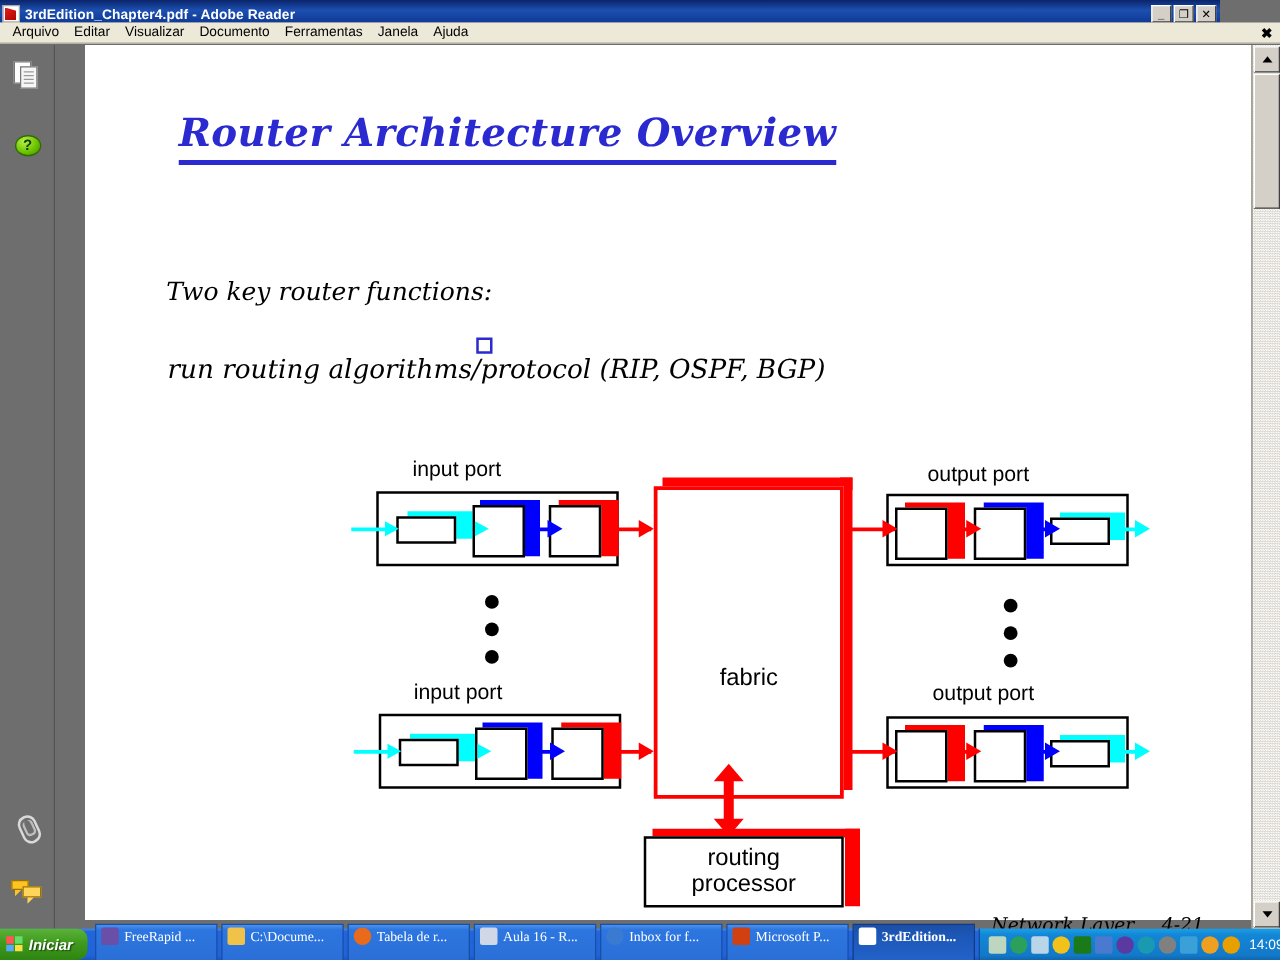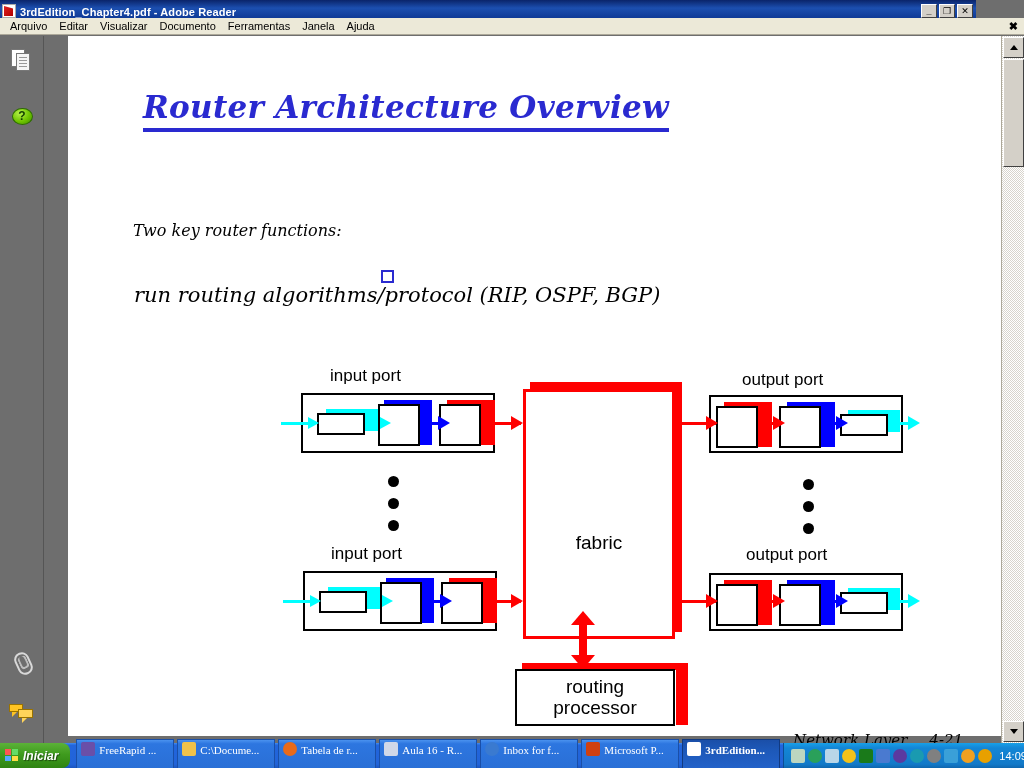--- a/index.html
+++ b/index.html
@@ -127,21 +127,21 @@
   #slide-title {
     position: absolute; left: 75px; top: 53px;
     font-family: "DejaVu Serif", serif; font-style: italic; font-weight: bold;
     font-size: 31px; color: #2a2ad0; white-space: nowrap;
     border-bottom: 4px solid #2a2ad0; padding-bottom: 3px;
     letter-spacing: .3px;
   }
   #lead {
     position: absolute; left: 65px; top: 185px;
     font-family: "DejaVu Serif", serif; font-style: italic;
-    font-size: 16px; color: #000; white-space: nowrap;
+    font-size: 20px; color: #000; white-space: nowrap;
   }
   .bullet-row {
     position: absolute; left: 66px;
     display: flex; align-items: center; white-space: nowrap; flex-direction: column;
   }
   .bullet-row.b1 { top: 234px; }
   .bullet-row.b2 { top: 281px; }
   .bullet-sq {
     width: 13px; height: 13px; border: 2px solid #2a2ad0; background: #fff;
     margin-right: 20px; flex: none;

